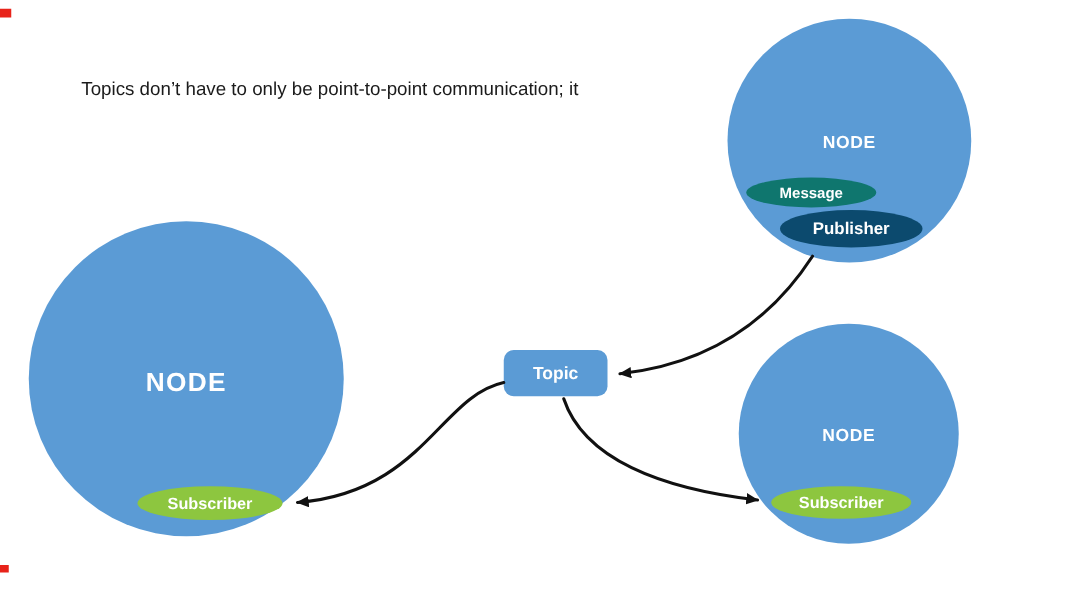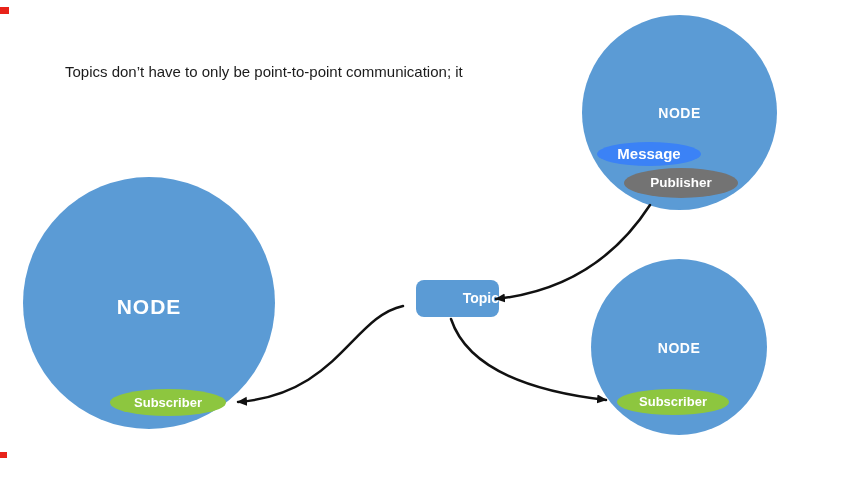--- a/index.html
+++ b/index.html
@@ -48,37 +48,37 @@
   #br-node-label   { left: 591px; top: 340px; width: 176px; font-size: 14px; letter-spacing: 0.5px; }
 
   .pill {
     position: absolute;
     border-radius: 50%;
     text-align: center;
     color: #ffffff;
     font-weight: bold;
   }
   #left-subscriber-pill { left: 110px; top: 389px; width: 116px; height: 27px; line-height: 27px; font-size: 13px; background: #8dc63f; }
-  #message-pill         { left: 597px; top: 142px; width: 104px; height: 24px; line-height: 24px; font-size: 15px; background: #3b82f6; }
-  #publisher-pill       { left: 624px; top: 168px; width: 114px; height: 30px; line-height: 30px; font-size: 13.5px; background: #737373; }
+  #message-pill         { left: 597px; top: 142px; width: 104px; height: 24px; line-height: 24px; font-size: 12px; background: #0f766e; }
+  #publisher-pill       { left: 624px; top: 168px; width: 114px; height: 30px; line-height: 30px; font-size: 13.5px; background: #0c4a6e; }
   #br-subscriber-pill   { left: 617px; top: 389px; width: 112px; height: 26px; line-height: 26px; font-size: 13px; background: #8dc63f; }
 
   .topic-box {
     position: absolute;
-    left: 416px;
+    left: 403px;
     top: 280px;
     width: 83px;
     height: 37px;
     line-height: 37px;
     border-radius: 8px;
     background: #5b9bd5;
     color: #ffffff;
     font-weight: bold;
     font-size: 14px;
-    text-align: right;
+    text-align: center;
   }
   .arrows-layer {
     position: absolute;
     left: 0;
     top: 0;
     width: 854px;
     height: 480px;
     pointer-events: none;
   }
   .artifact {

